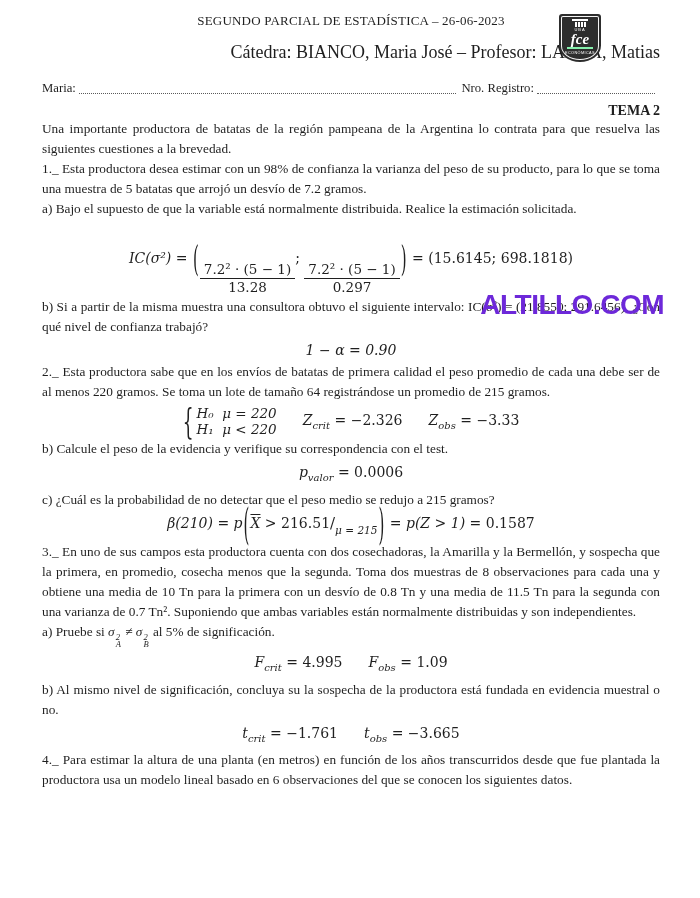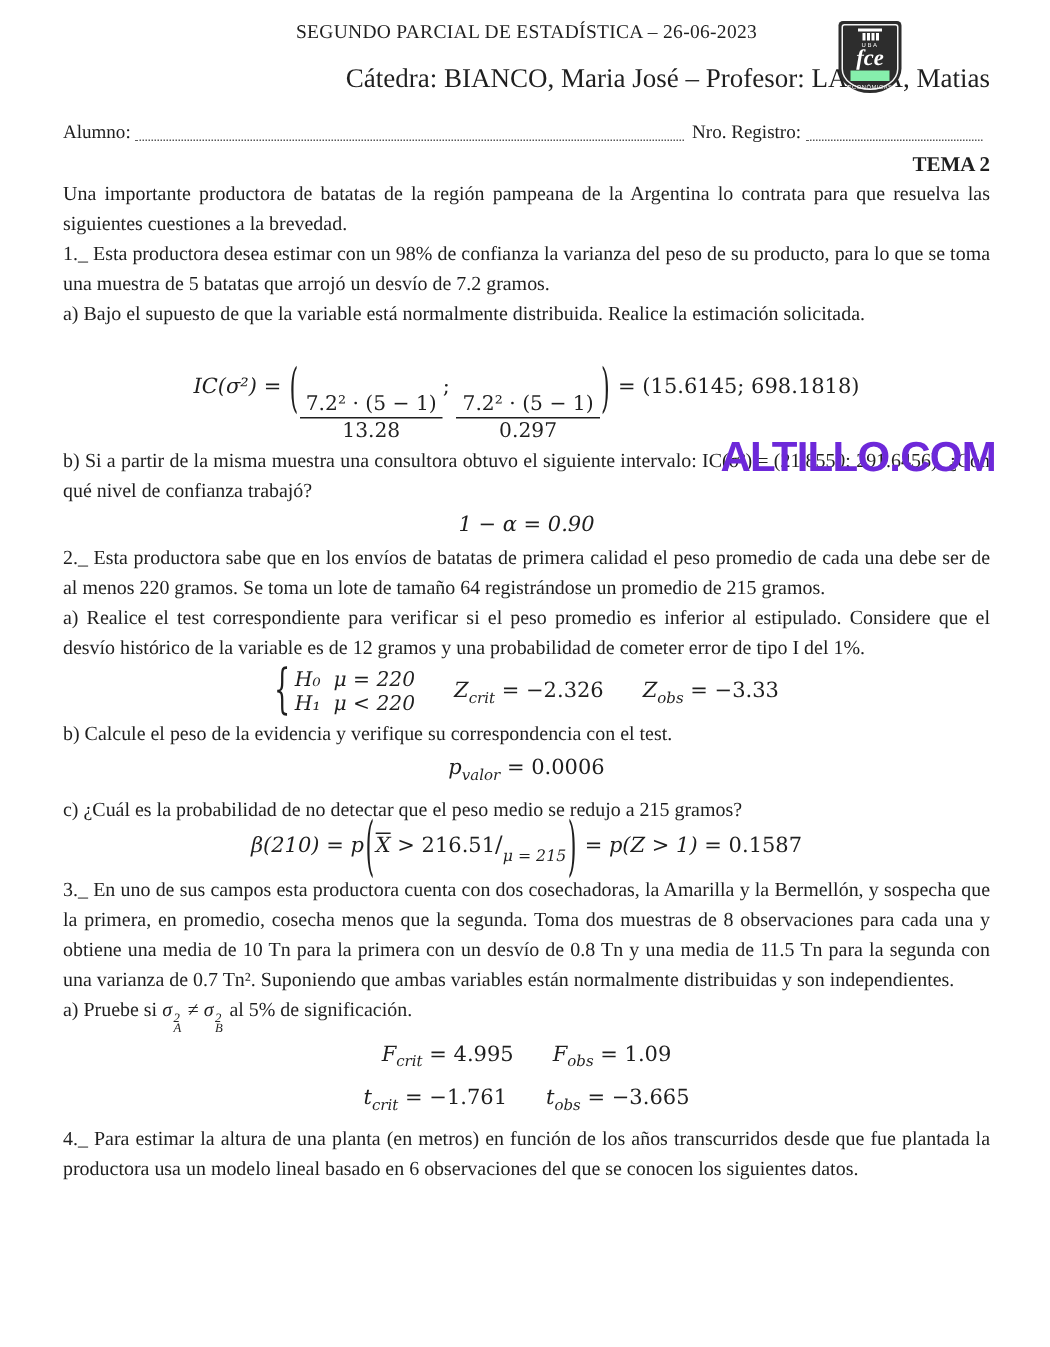--- a/index.html
+++ b/index.html
@@ -25,21 +25,21 @@
     text-align:center; font-family:"Liberation Sans", sans-serif; color:#fff;
   }
   .logo::before { content:""; position:absolute; inset:2px; border:1px solid #f5f5f5;
     border-radius:2px 2px 50% 50% / 2px 2px 32% 32%; pointer-events:none; }
   .logo .cols { width:16px; margin:5px auto 0; border-top:2px solid #fff; padding-top:1px;
     display:flex; gap:1px; justify-content:center; }
   .logo .cols i { width:2px; height:5px; background:#fff; display:block; }
   .logo-uba { font-size:4px; line-height:4px; letter-spacing:1px; margin-top:1px; }
   .logo-fce { font-family:"Liberation Serif", serif; font-style:italic; font-weight:bold;
     font-size:15px; line-height:14px; width:26px; margin:0 auto;
-    border-bottom:7px solid #86efac; padding-bottom:1px; }
+    border-bottom:2px solid #86efac; padding-bottom:1px; }
   .logo-fac { font-size:3.8px; line-height:6px; letter-spacing:.4px; margin-top:1px; }
   
   p.para { margin:0; text-align:justify; }
   .mt-intro { margin-top:10px; }
   .mt-q1 { margin-top:14px; }
   .mt-q2 { margin-top:14px; }
   .mt-q3 { margin-top:10px; }
   .mt-q4 { margin-top:4px; }
   
   .formula { text-align:center; font-family:"DejaVu Serif", serif; font-size:14px;
@@ -82,21 +82,21 @@
       </span>
     <div class="logo-uba">UBA</div>
     <div class="logo-fce">fce</div>
     <div class="logo-fac">ECONÓMICAS</div>
   </div>
 
   <div class="title">SEGUNDO PARCIAL DE ESTADÍSTICA – 26-06-2023</div>
   <div class="subtitle">Cátedra: BIANCO, Maria José – Profesor: LARRÁ, Matias</div>
 
   <div class="fill-row">
-    <span>Alumno:</span>
+    <span>Maria:</span>
     <span class="dots long"></span>
     <span>Nro. Registro:</span>
     <span class="dots short"></span>
   </div>
 
   <div class="tema">TEMA 2</div>
 
   <div class="watermark">ALTILLO.COM</div>
 
   <p class="para mt-intro">Una importante productora de batatas de la región pampeana de la Argentina lo contrata para que resuelva las siguientes cuestiones a la brevedad.</p>
@@ -107,21 +107,20 @@
   <div class="formula">
     <i>IC(σ²) = </i><span class="bigp">(</span><span class="frac"><span class="num">7.2² · (5 − 1)</span><span class="den">13.28</span></span><span>;</span> <span class="frac"><span class="num">7.2² · (5 − 1)</span><span class="den">0.297</span></span><span class="bigp">)</span><span> = (15.6145; 698.1818)</span>
   </div>
 
   <p class="para">b) Si a partir de la misma muestra una consultora obtuvo el siguiente intervalo: IC(σ²) = (21.8550; 291.6456), ¿Con qué nivel de confianza trabajó?</p>
   <div class="formula">
     <i>1 − α = 0.90</i>
   </div>
 
   <p class="para mt-q2">2._ Esta productora sabe que en los envíos de batatas de primera calidad el peso promedio de cada una debe ser de al menos 220 gramos. Se toma un lote de tamaño 64 registrándose un promedio de 215 gramos.</p>
-  <p class="para">a) Realice el test correspondiente para verificar si el peso promedio es inferior al estipulado. Considere que el desvío histórico de la variable es de 12 gramos y una probabilidad de cometer error de tipo I del 1%.</p>
 
   <div class="formula">
     <span class="brace">{</span><span class="hyp"><span class="hline">H₀  μ = 220</span><span class="hline">H₁  μ &lt; 220</span></span><span class="hgap"></span><i>Z</i><sub>crit</sub><span> = −2.326</span><span class="hgap"></span><i>Z</i><sub>obs</sub><span> = −3.33</span>
   </div>
 
   <p class="para">b) Calcule el peso de la evidencia y verifique su correspondencia con el test.</p>
   <div class="formula">
     <i>p</i><sub>valor</sub><span> = 0.0006</span>
   </div>
 
@@ -136,20 +135,21 @@
         <sub>A</sub>
       </span><span> ≠ </span><i>σ</i><span class="stack">
         <sup>2</sup>
         <sub>B</sub>
       </span><span> al 5% de significación.</span></p>
 
   <div class="formula">
     <i>F</i><sub>crit</sub><span> = 4.995</span><span class="hgap"></span><i>F</i><sub>obs</sub><span> = 1.09</span>
   </div>
 
+  <p class="para">b) Al mismo nivel de significación, concluya su la sospecha de la productora está fundada en evidencia muestral o no.</p>
 
   <div class="formula">
     <i>t</i><sub>crit</sub><span> = −1.761</span><span class="hgap"></span><i>t</i><sub>obs</sub><span> = −3.665</span>
   </div>
 
   <p class="para mt-q4">4._ Para estimar la altura de una planta (en metros) en función de los años transcurridos desde que fue plantada la productora usa un modelo lineal basado en 6 observaciones del que se conocen los siguientes datos.</p>
 
 </div>
 
 </body></html>

